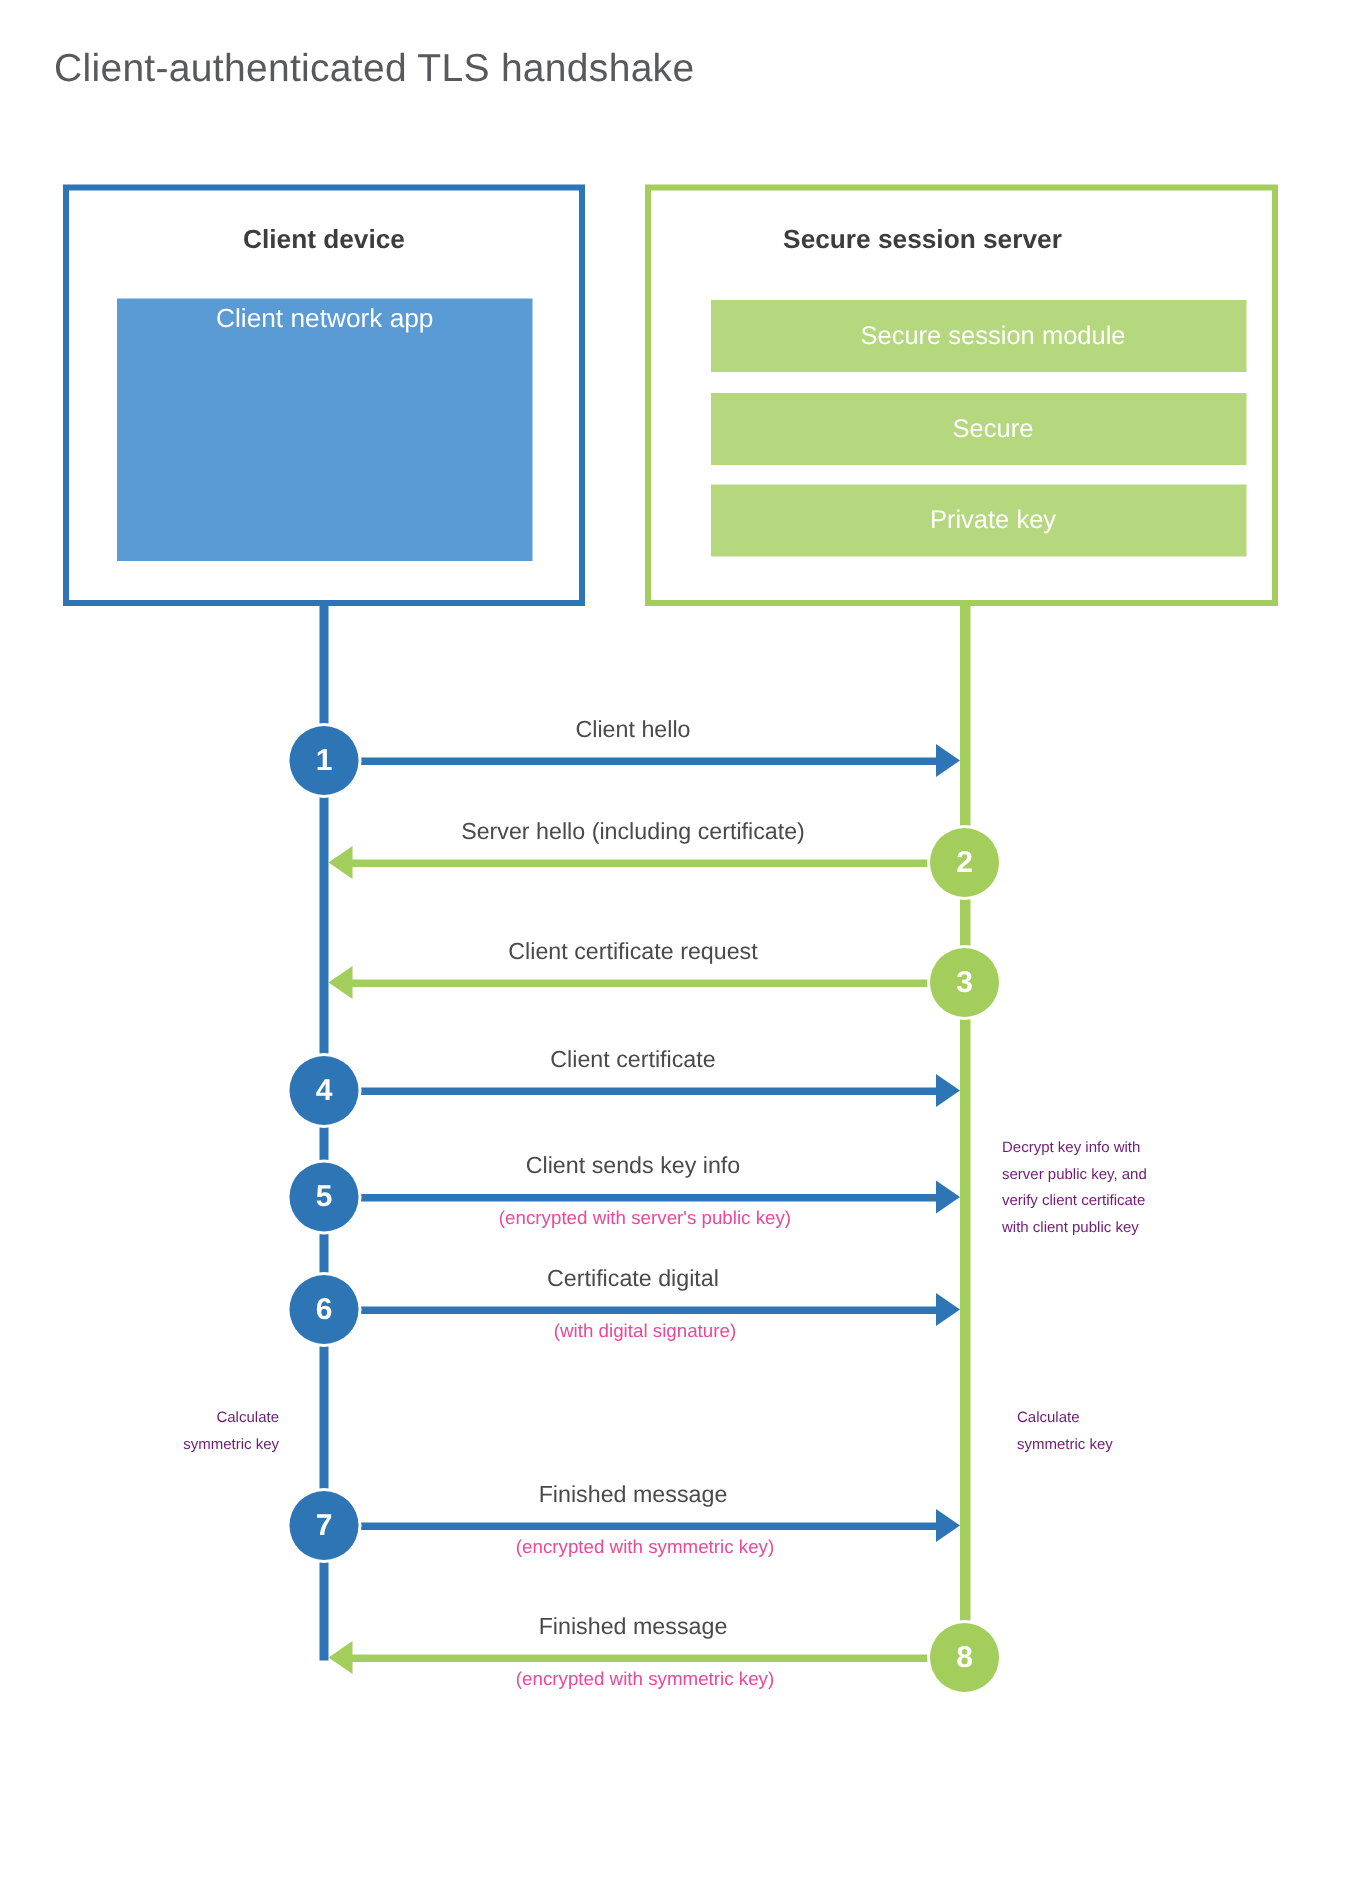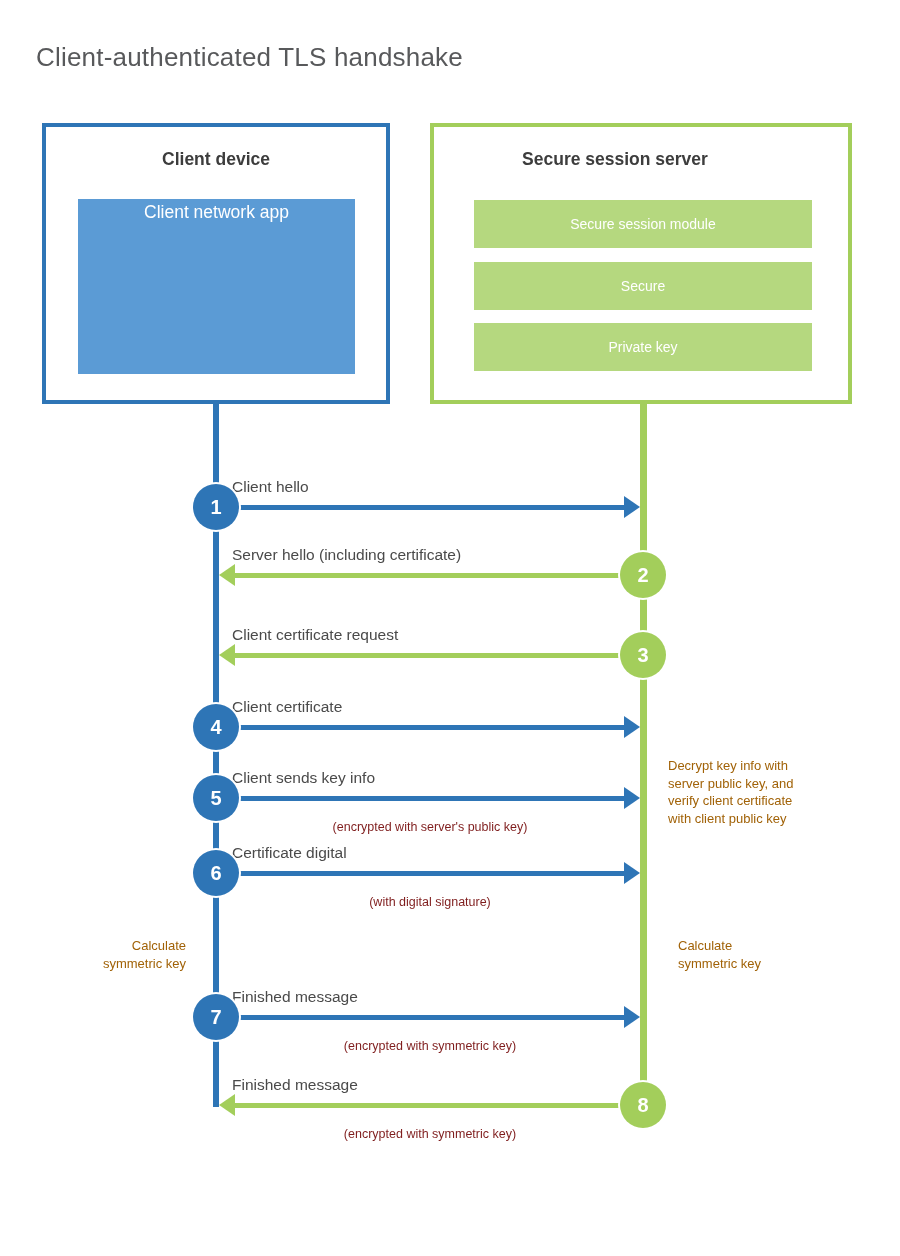--- a/index.html
+++ b/index.html
@@ -6,21 +6,21 @@
   body{
     width:900px;height:1256px;position:relative;overflow:hidden;
     font-family:"Liberation Sans","DejaVu Sans",sans-serif;
     -webkit-font-smoothing:antialiased;
   }
   .abs{position:absolute;}
 
   
   .page-title{
     left:36px;top:30px;font-size:26px;font-weight:300;
-    color:#58595b;letter-spacing:.2px;margin-top:12px;
+    color:#58595b;letter-spacing:.2px;
   }
 
   
   .actor-box{box-sizing:border-box;top:123px;height:281px;background:#fff;}
   .client-box{left:42px;width:348px;border:4px solid var(--blue,#2e75b6);}
   .server-box{left:430px;width:422px;border:4px solid var(--green,#a3ce5b);}
   .actor-heading{
     top:149px;text-align:center;font-size:17.5px;font-weight:bold;color:#3d3d3d;
   }
   .client-heading{left:42px;width:348px;}
@@ -30,21 +30,21 @@
     left:78px;top:199px;width:277px;height:175px;background:var(--blue-fill,#5b9bd5);
     display:flex;align-items:flex-start;justify-content:center;
   }
   .client-app span{
     display:block;width:175px;text-align:center;color:#fff;
     font-size:17.5px;line-height:26px;
   }
   .server-module{
     left:474px;width:338px;height:48px;background:var(--green-fill,#b5d87f);
     display:flex;align-items:center;justify-content:center;
-    color:#fff;font-size:14px;
+    color:#fff;font-size:17px;padding-left:19px;
   }
   .module-0{top:200px;} .module-1{top:262px;} .module-2{top:323px;}
 
   
   .lifeline{top:403px;}
   .lifeline.blue-line{left:213px;width:6px;height:704px;background:var(--blue,#2e75b6);}
   .lifeline.green-line{left:640px;width:7px;height:703px;background:var(--green,#a3ce5b);}
 
   
   .msg{position:absolute;left:0;width:900px;height:0;}
@@ -55,38 +55,38 @@
     border-top:11px solid transparent;border-bottom:11px solid transparent;
     border-left:16px solid var(--blue,#2e75b6);
   }
   .msg.left .shaft{left:234px;width:386px;background:var(--green,#a3ce5b);}
   .msg.left .head{
     position:absolute;top:-11px;left:219px;width:0;height:0;
     border-top:11px solid transparent;border-bottom:11px solid transparent;
     border-right:16px solid var(--green,#a3ce5b);
   }
   .msg .lbl{
-    position:absolute;left:232px;width:420px;top:-29px;text-align:left;
+    position:absolute;left:212px;width:420px;top:-29px;text-align:center;
     font-size:15.5px;color:#4a4a4a;
   }
   .msg .sub{
-    position:absolute;left:220px;width:420px;top:22px;text-align:center;
-    font-size:12.5px;color:#7f1d1d;
+    position:absolute;left:220px;width:420px;top:7px;text-align:center;
+    font-size:12.5px;color:#ec4899;
   }
   .msg .circle{
     position:absolute;top:-23px;width:46px;height:46px;border-radius:50%;
     box-shadow:0 0 0 2px #fff;
     display:flex;align-items:center;justify-content:center;
     color:#fff;font-weight:bold;font-size:20px;
   }
   .msg.blue .circle{left:193px;background:var(--blue,#2e75b6);}
   .msg.green .circle{left:620px;background:var(--green,#a3ce5b);}
 
   
-  .note{font-size:13px;color:#a16207;line-height:18px;}
+  .note{font-size:10px;color:#701a75;line-height:18px;}
   .note.decrypt{left:668px;top:757px;width:180px;line-height:17.5px;}
   .note.calc-left{left:60px;top:937px;width:126px;text-align:right;}
   .note.calc-right{left:678px;top:937px;width:140px;text-align:left;}
 </style>
 </head>
 <body>
 
 <div class="abs page-title">Client-authenticated TLS handshake</div>
 
 <div class="abs actor-box client-box"></div>

